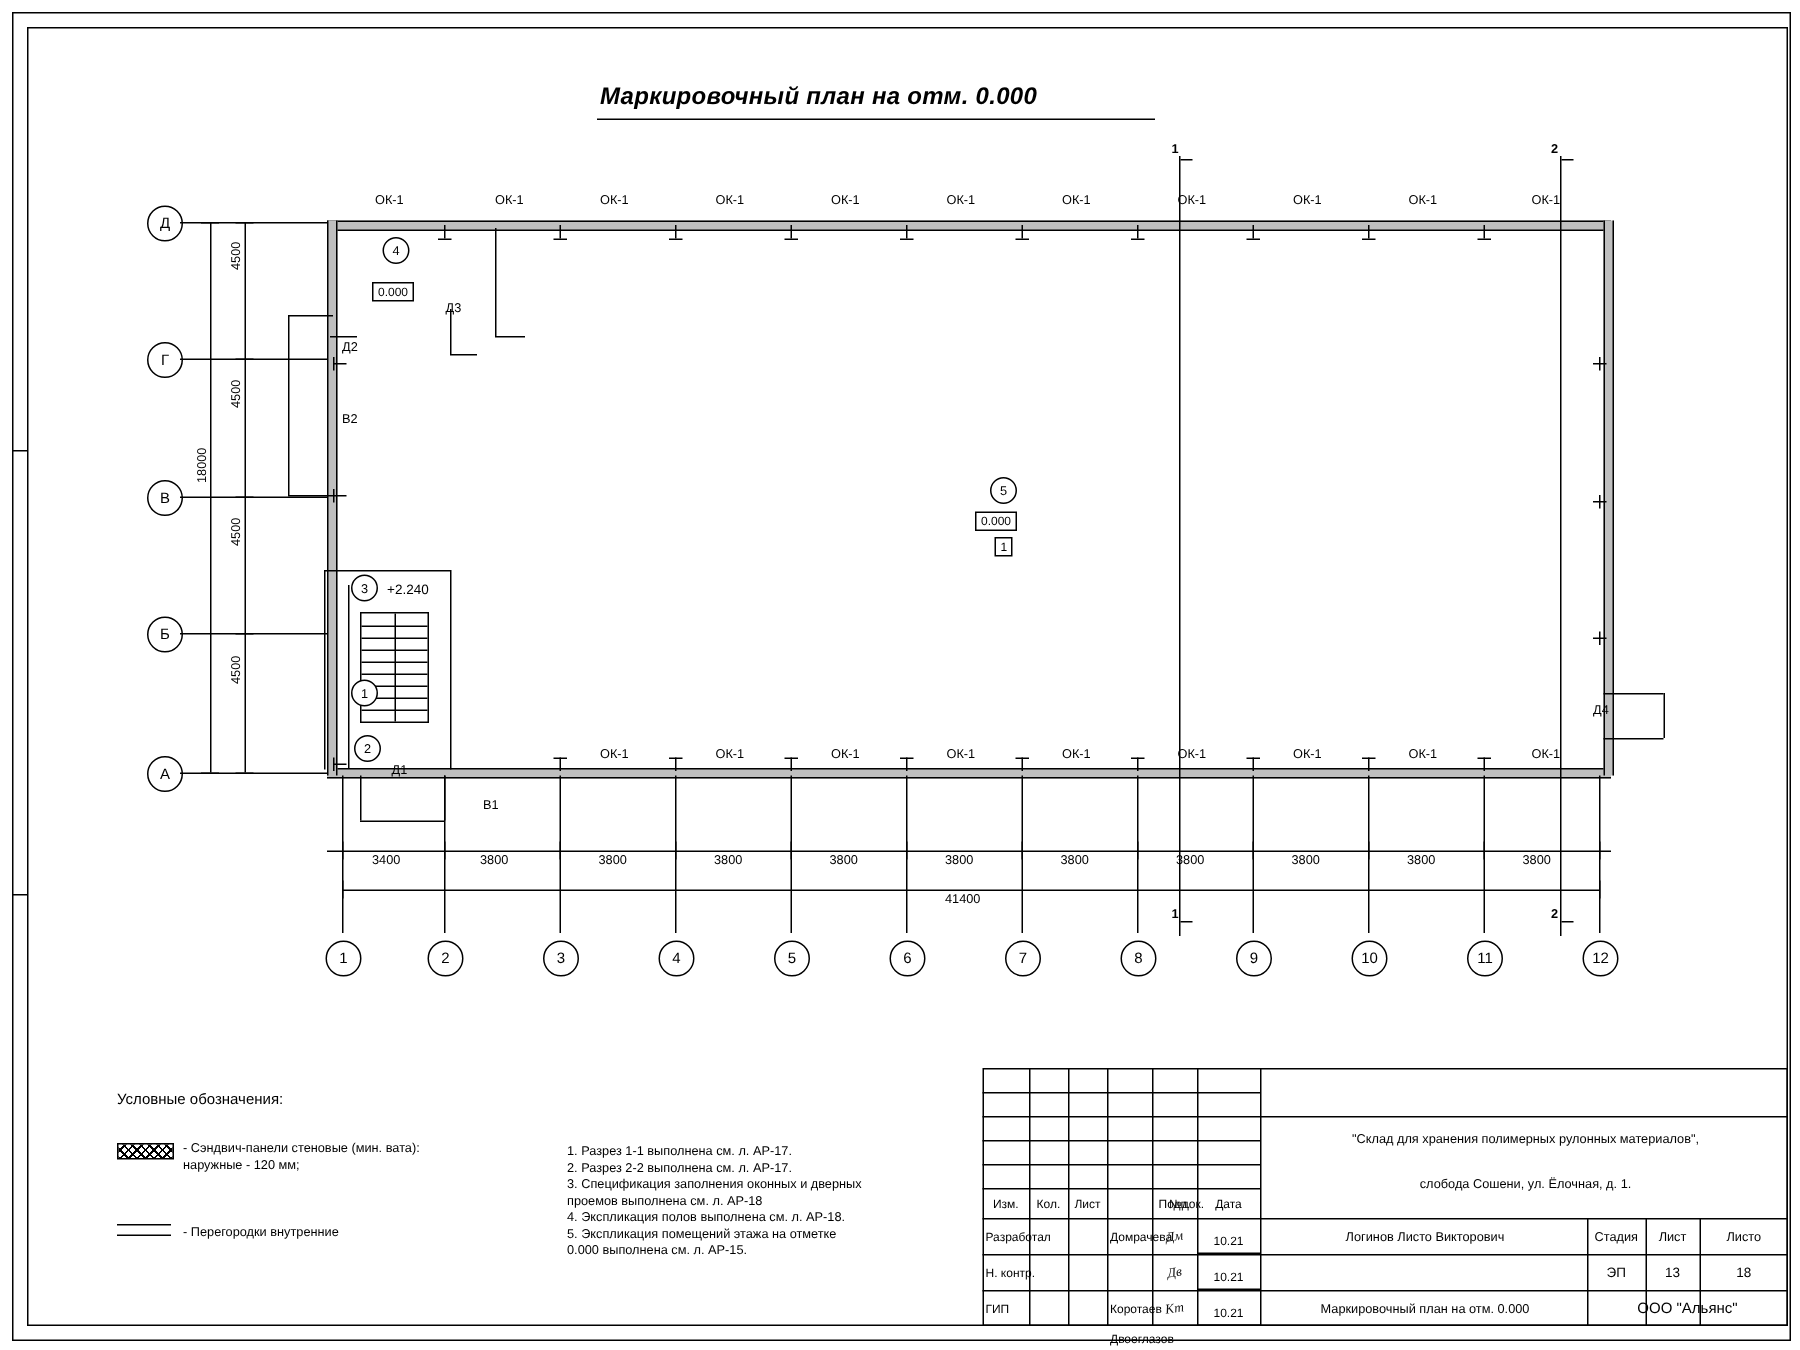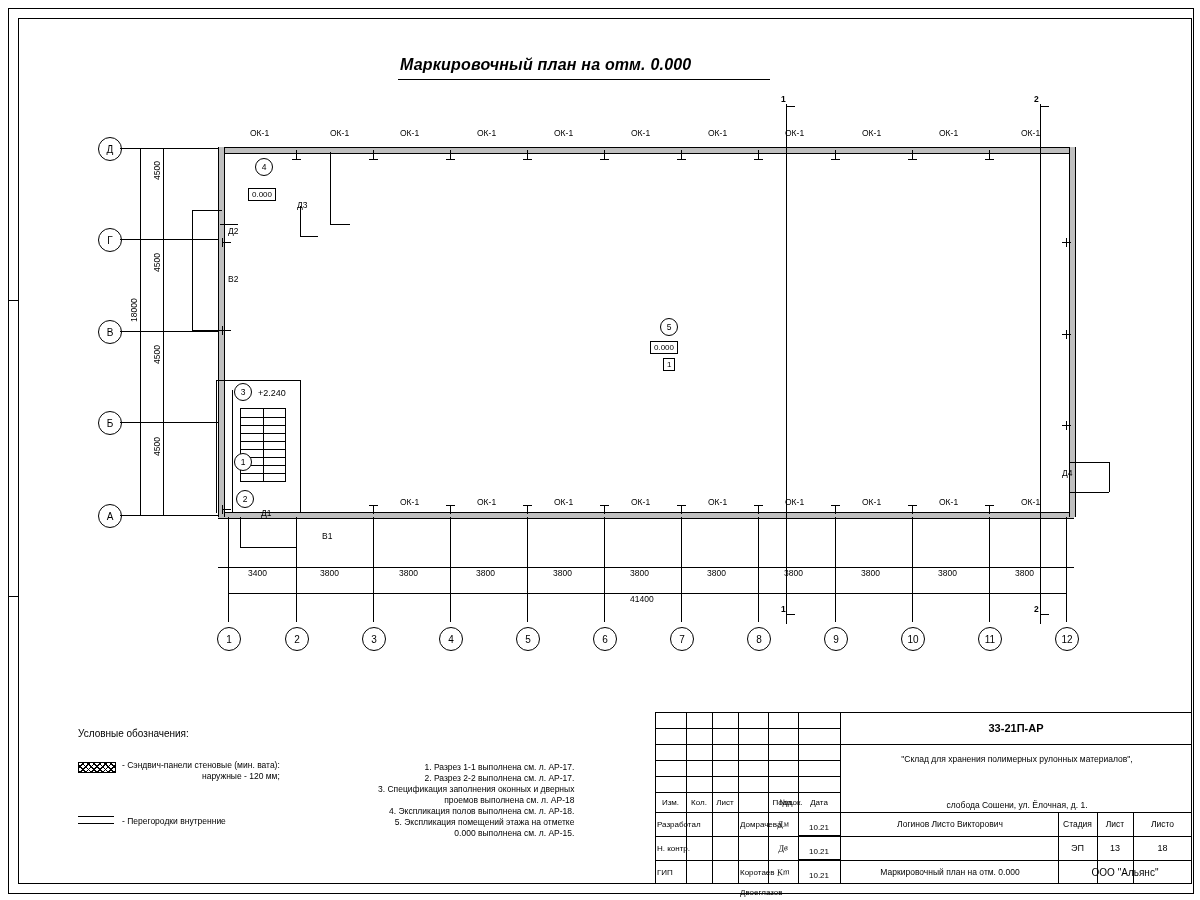--- a/index.html
+++ b/index.html
@@ -22,21 +22,21 @@
   .mull{position:absolute;width:1px;height:9px;background:#000;}
   .mull-cap{position:absolute;width:9px;height:1px;background:#000;}
   .mull-v{position:absolute;height:1px;width:9px;background:#000;}
   .mull-vcap{position:absolute;width:1px;height:9px;background:#000;}
   .legend-title{position:absolute;font-size:10px;}
   .hatch{position:absolute;height:9px;border:1px solid #000;background:
     repeating-linear-gradient(45deg,#000 0 1px,transparent 1px 4px),
     repeating-linear-gradient(-45deg,#000 0 1px,transparent 1px 4px);
     background-color:#fff;}
   .part-sym{position:absolute;height:6px;border-top:1px solid #000;border-bottom:1px solid #000;}
-  .notes{position:absolute;font-size:8.5px;line-height:11px;white-space:pre-line;text-align:right;}
+  .notes{position:absolute;font-size:8.5px;line-height:11px;white-space:pre-line;}
   
   .stamp{position:absolute;left:655px;top:712px;width:537px;height:172px;}
   .stamp div.cell{position:absolute;font-size:9px;display:flex;align-items:center;box-sizing:border-box;}
   .ctr{justify-content:center;text-align:center;}
   .sig{font-family:"Liberation Serif",serif;font-style:italic;font-size:13px;color:#111;transform:rotate(-8deg);}
   .stair{position:absolute;border:1px solid #000;}
   .stair-step{position:absolute;height:1px;background:#000;}
 </style>
 </head>
 <body>
@@ -347,24 +347,23 @@
 
     <div class="ln vl" style="left:185px;top:0;height:172px;"></div>
     <div class="ln hl" style="left:185px;top:32px;width:352px;"></div>
     <div class="ln hl" style="left:185px;top:100px;width:352px;"></div>
     <div class="ln hl" style="left:185px;top:124px;width:352px;"></div>
     <div class="ln vl" style="left:403px;top:100px;height:72px;"></div>
     <div class="ln vl" style="left:442px;top:100px;height:72px;"></div>
     <div class="ln vl" style="left:478px;top:100px;height:72px;"></div>
     <div class="ln hl" style="left:185px;top:148px;width:352px;"></div>
 
-    <div class="cell ctr" style="left:185px;top:0;width:352px;height:32px;font-size:11px;font-weight:bold;">33-21П-АР</div>
 
     <div class="cell ctr" style="left:192px;top:40px;width:340px;height:14px;font-size:8.5px;">"Склад для хранения полимерных рулонных материалов",</div>
-    <div class="cell ctr" style="left:192px;top:86px;width:340px;height:14px;font-size:8.5px;text-align:right;">слобода Сошени, ул. Ёлочная, д. 1.</div>
+    <div class="cell ctr" style="left:192px;top:70px;width:340px;height:14px;font-size:8.5px;text-align:right;">слобода Сошени, ул. Ёлочная, д. 1.</div>
 
     <div class="cell ctr" style="left:188px;top:100px;width:214px;height:24px;font-size:8.5px;">Логинов Листо Викторович</div>
 
     <div class="cell ctr" style="left:403px;top:100px;width:39px;height:24px;font-size:8.5px;">Стадия</div>
     <div class="cell ctr" style="left:442px;top:100px;width:36px;height:24px;font-size:8.5px;">Лист</div>
     <div class="cell ctr" style="left:478px;top:100px;width:59px;height:24px;font-size:8.5px;">Листо</div>
 
     <div class="cell ctr" style="left:403px;top:124px;width:39px;height:24px;font-size:9px;">ЭП</div>
     <div class="cell ctr" style="left:442px;top:124px;width:36px;height:24px;font-size:9px;">13</div>
     <div class="cell ctr" style="left:478px;top:124px;width:59px;height:24px;font-size:9px;">18</div>

